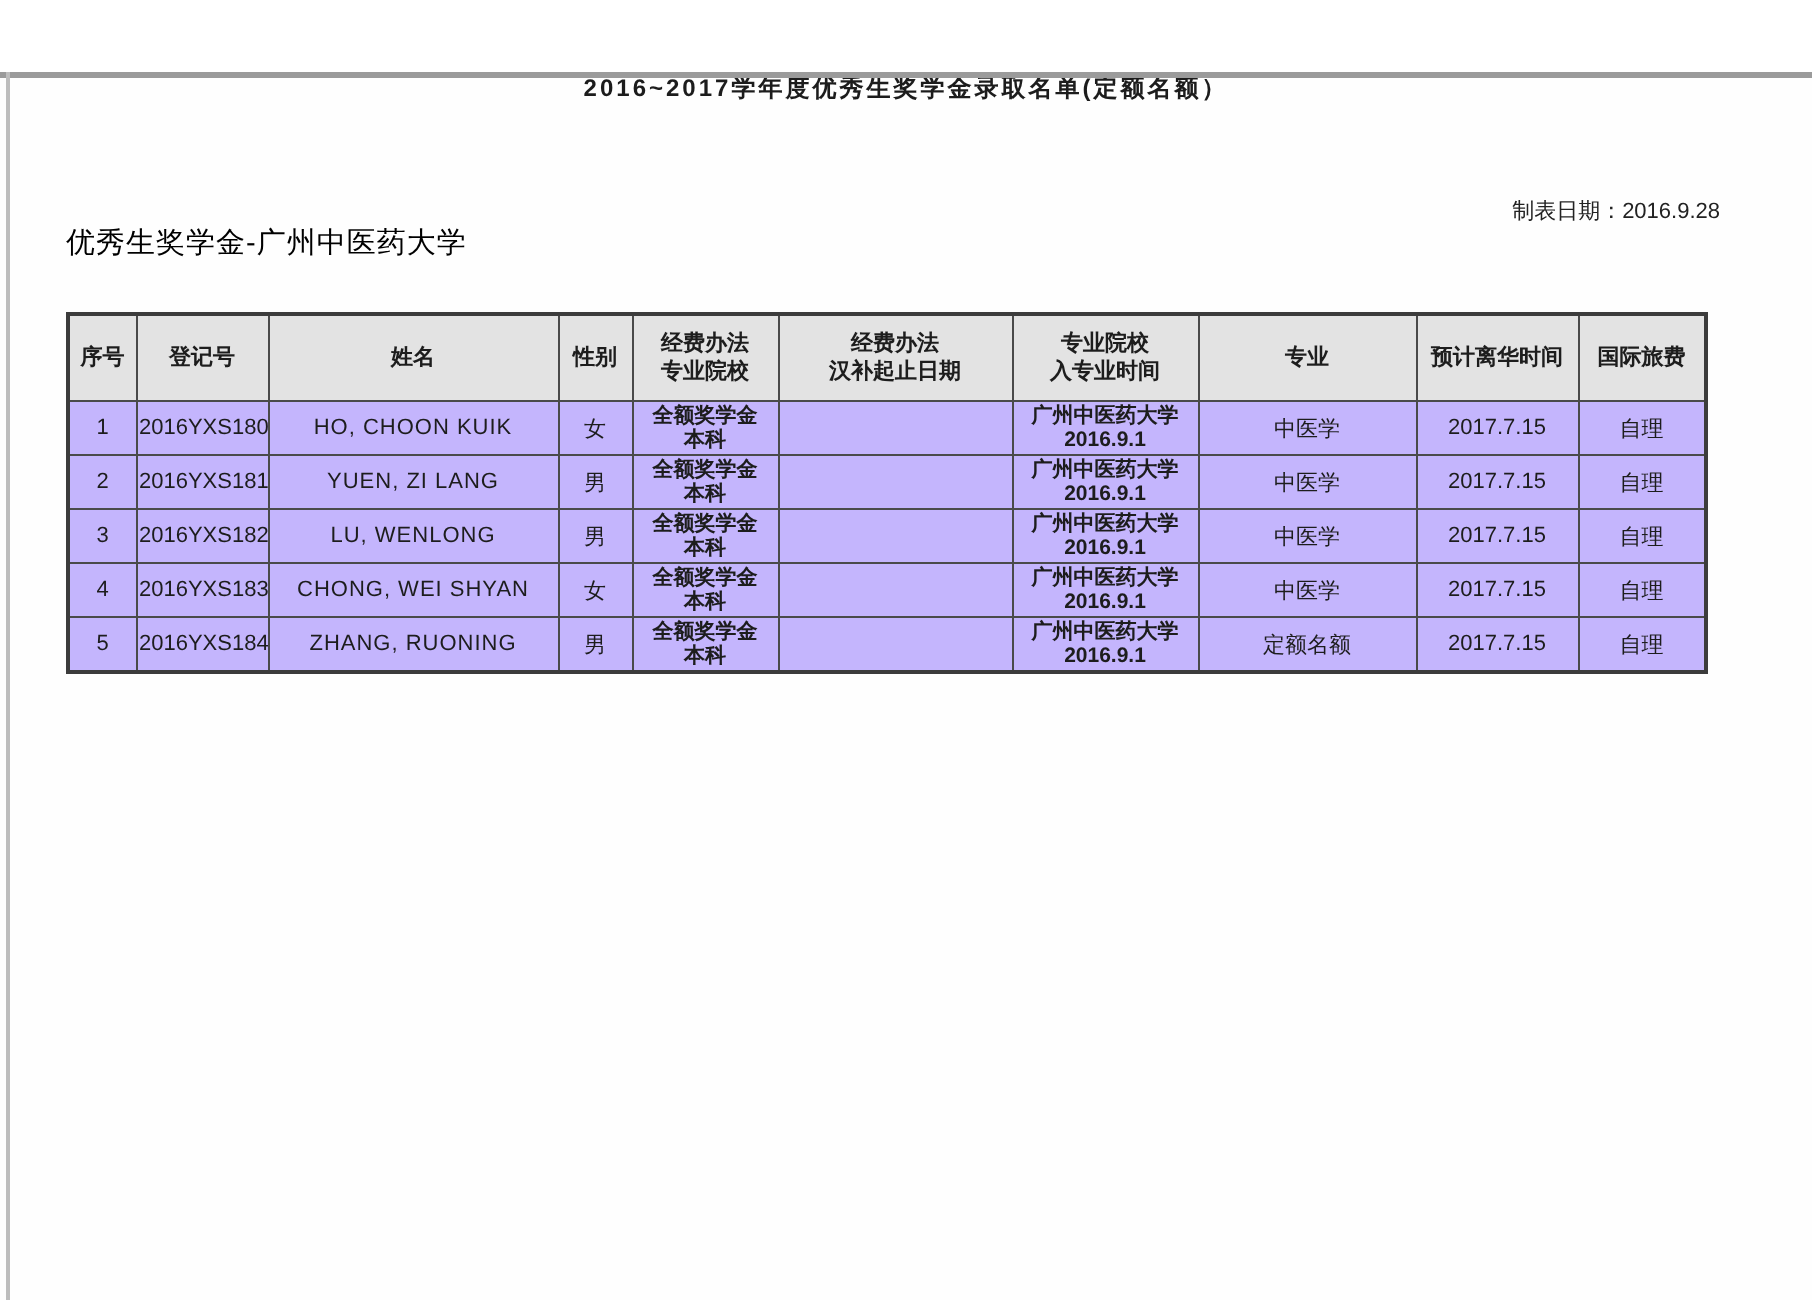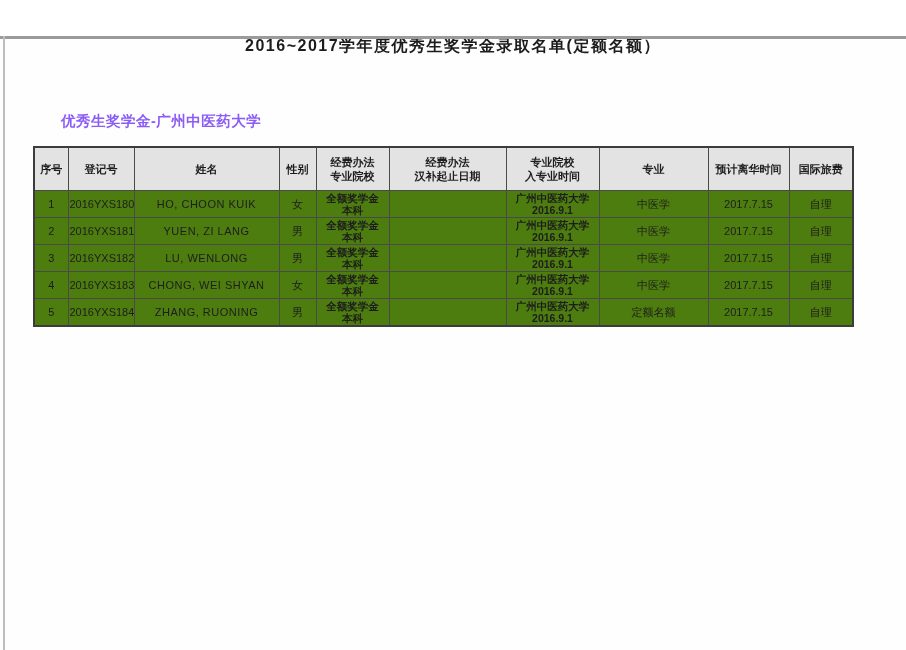--- a/index.html
+++ b/index.html
@@ -15,51 +15,50 @@
     background: #fefefe;
     box-sizing: border-box;
   }
   
   .edge-top    { position: absolute; top: 0; left: 0; width: 906px; height: 3px; background: #9b9b9b; }
   .edge-left   { position: absolute; top: 0; left: 3px; width: 2px; height: 650px; background: #bdbdbd; }
 
   .doc-title {
     margin-top: 36px;
     text-align: center;
-    font-size: 16px;
+    font-size: 12px;
     font-weight: bold;
     letter-spacing: 1.5px;
     color: #1c1c1c;
   }
   .meta-block {
     position: absolute;
     top: 63px; right: 46px;
     text-align: right;
     font-size: 11px;
     line-height: 14px;
     color: #222;
   }
   .doc-subtitle {
     position: absolute;
     top: 76px; left: 33px;
     font-size: 14.5px;
-    font-weight: bold;
+    font-weight: normal;
     letter-spacing: 0.5px;
-    color: #8b5cf6;
-    margin-left: 28px;
+    color: #000000;
   }
 
   table.roster {
     position: absolute;
-    top: 110px; left: 33px;
+    top: 120px; left: 33px;
     border-collapse: collapse;
     table-layout: fixed;
     width: 819px;
     border: 2px solid #3c3c3c;
-    background: #4d7c0f;
+    background: #c4b5fd;
   }
   table.roster th, table.roster td {
     border: 1px solid #4a4a4a;
     text-align: center;
     vertical-align: middle;
     overflow: hidden;
     padding: 0 1px;
     color: #1d1d1d;
   }
   table.roster th {
@@ -79,20 +78,21 @@
 </head>
 <body>
 
 <div class="scan-page">
   <div class="edge-top"></div>
   <div class="edge-left"></div>
 
   <div class="doc-title">2016~2017学年度优秀生奖学金录取名单(定额名额）</div>
 
   <div class="meta-block">
+    <div>制表日期：2016.9.28</div>
   </div>
 
   <div class="doc-subtitle">优秀生奖学金-广州中医药大学</div>
 
   <table class="roster">
     <colgroup>
       <col style="width:34px">
         <col style="width:66px">
         <col style="width:145px">
       <col style="width:37px">

